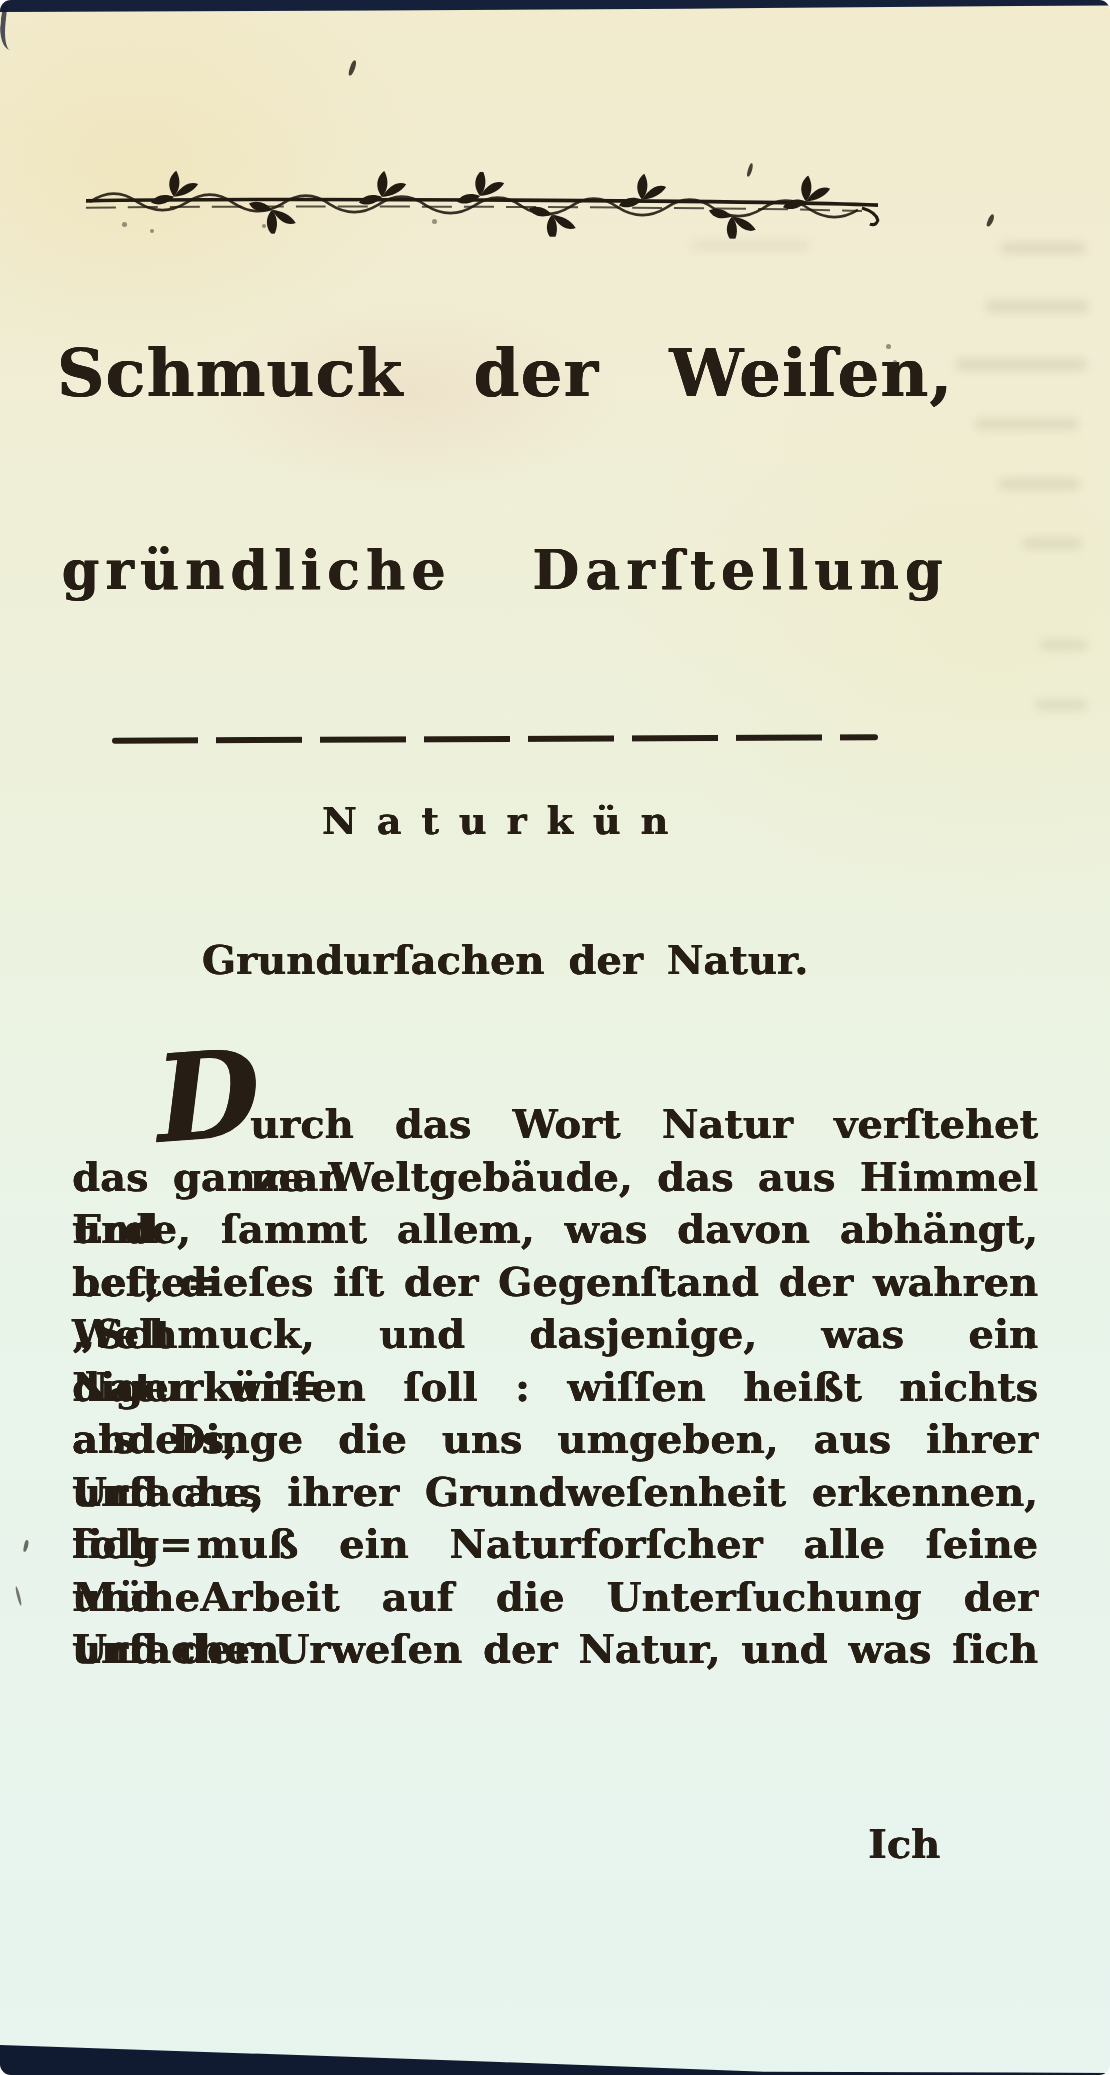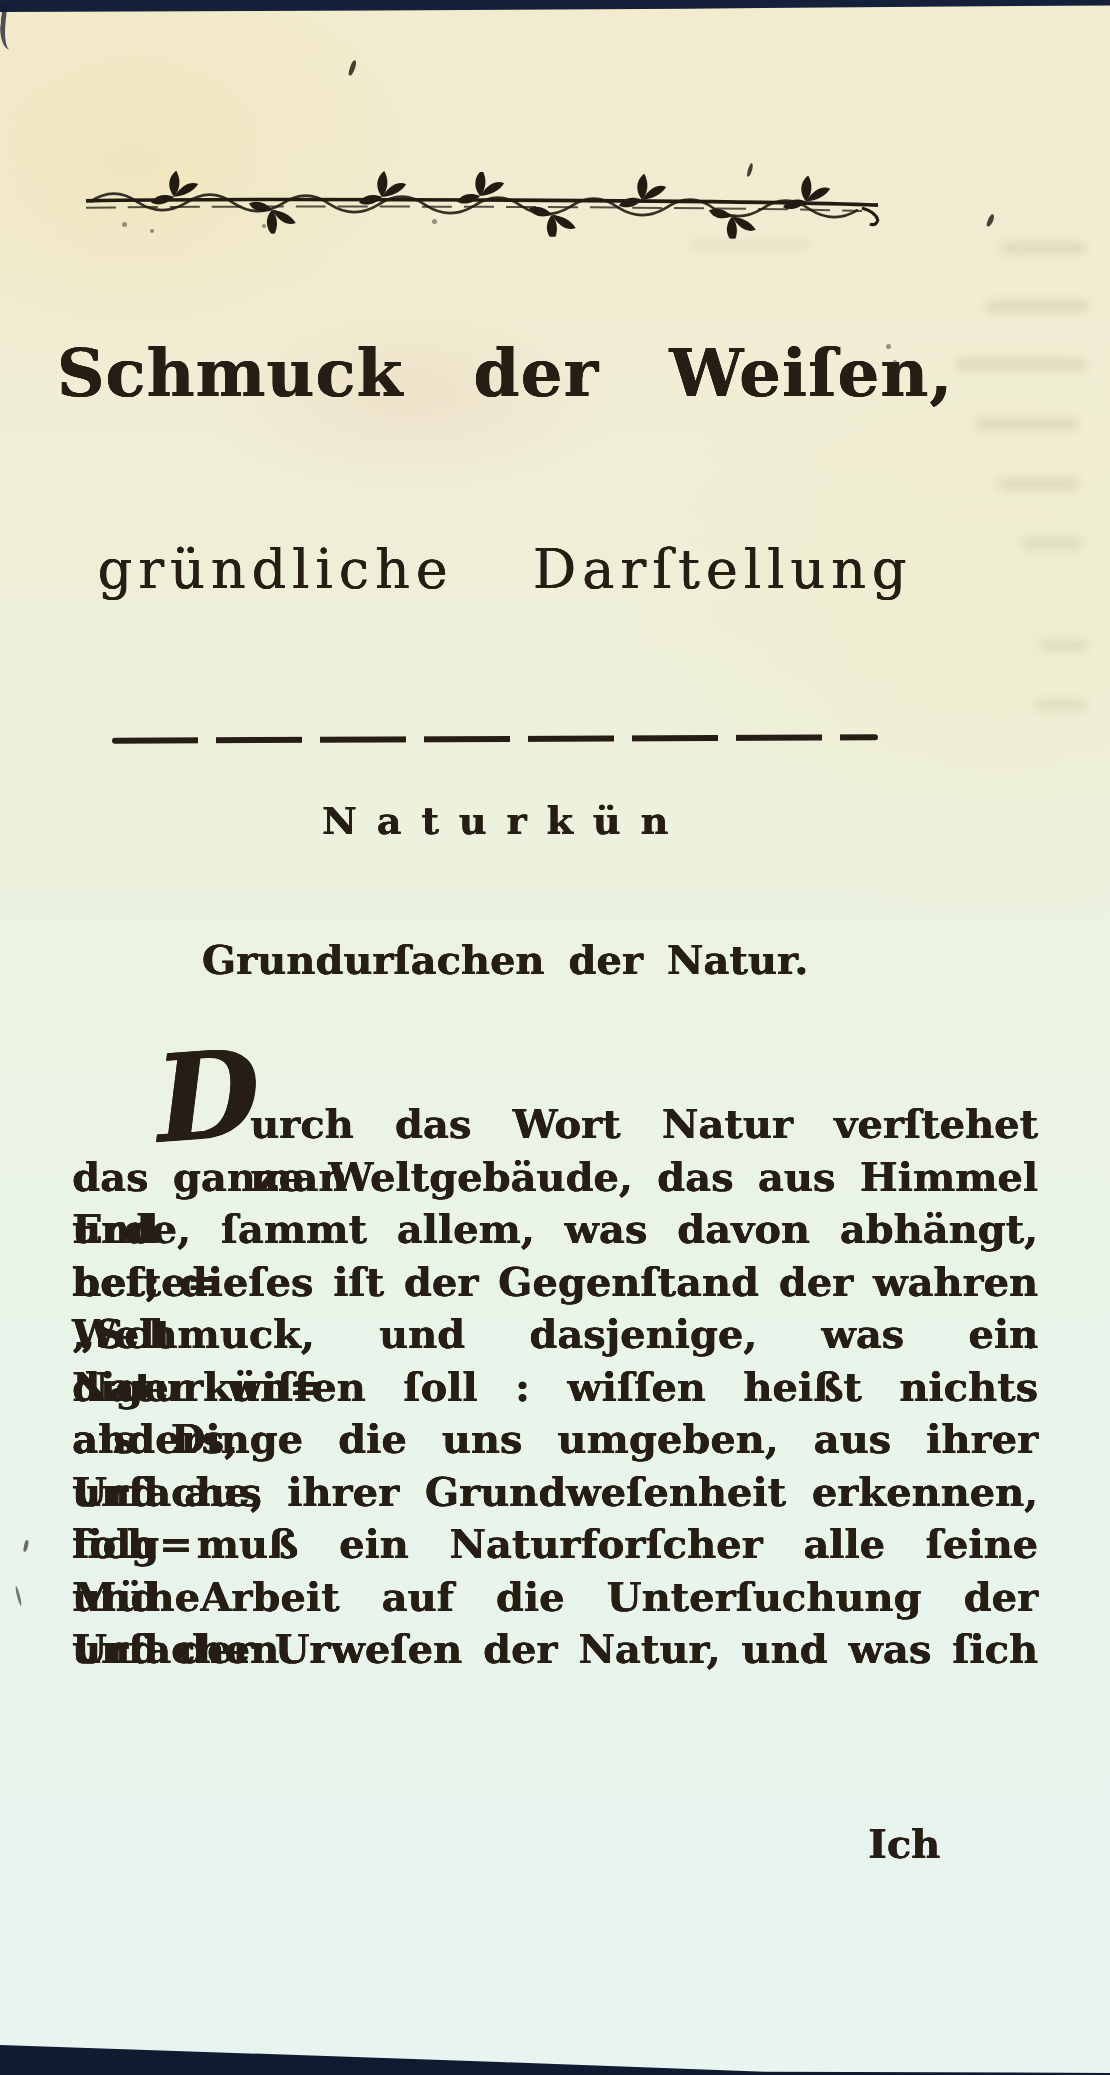--- a/index.html
+++ b/index.html
@@ -3,36 +3,36 @@
 <meta charset="utf-8">
 <style>
   html,body{margin:0;padding:0;}
   body{width:1110px;height:2075px;overflow:hidden;font-family:"DejaVu Serif",serif;}
   .page{position:relative;width:1110px;height:2075px;overflow:hidden;
     background:
       radial-gradient(ellipse 300px 140px at 37% 19%, rgba(224,160,140,0.15), rgba(224,160,140,0) 70%),
       radial-gradient(ellipse 420px 300px at 12% 8%, rgba(235,210,140,0.25), rgba(235,210,140,0) 70%),
       radial-gradient(ellipse 500px 400px at 90% 30%, rgba(240,230,180,0.30), rgba(240,230,180,0) 75%),
       linear-gradient(180deg,#f2ebcd 0%, #f0eed6 22%, #ecf2de 42%, #e9f4e9 62%, #e7f4ef 100%);
-    color:#261e14;}
+    color:#261e14;border-radius:11px;}
   .ink{color:#261e14; text-shadow:0.45px 0 0 currentColor, 0 0.35px 0 currentColor;}
   
   .edge-top{position:absolute;left:0;top:0;width:1110px;height:12px;background:#15203a;
     clip-path:polygon(0 0,100% 0,100% 45%,62% 72%,34% 88%,0 100%);}
   .edge-bottom{position:absolute;left:0;top:2040px;width:1110px;height:35px;background:#101a30;
     clip-path:polygon(0 14%, 45% 63%, 69% 91%, 100% 94%, 100% 100%, 0 100%);}
   .corner-mark{position:absolute;left:0;top:6px;width:16px;height:44px;border-left:5px solid rgba(20,26,50,0.75);
     border-radius:0 0 0 60%;transform:rotate(6deg);}
   
   .ornament{position:absolute;left:82px;top:172px;width:800px;height:64px;transform:rotate(0.6deg);}
   
   .hwrap{position:absolute;left:30px;width:950px;text-align:center;white-space:nowrap;}
   .title1{top:334px;font-size:66px;font-weight:700;word-spacing:46px;letter-spacing:1px;}
   .oder{top:452px;font-size:32px;font-weight:700;letter-spacing:16px;}
-  .title2{top:538px;font-size:54px;font-weight:400;letter-spacing:6px;word-spacing:56px;}
+  .title2{top:538px;font-size:54px;font-weight:700;letter-spacing:6px;word-spacing:56px;}
   .title3{top:632px;font-size:42px;font-weight:700;word-spacing:12px;}
   .rule-dashed{position:absolute;left:112px;top:736px;width:766px;height:6px;transform:rotate(-0.25deg);
     background:repeating-linear-gradient(90deg,#261e14 0 86px, rgba(38,30,20,0) 86px 104px);
     border-radius:3px;}
   .urwesen{top:798px;font-size:38px;font-weight:700;letter-spacing:20px;}
   .und{top:874px;font-size:30px;font-weight:700;letter-spacing:2px;}
   .grund{top:936px;font-size:40px;font-weight:700;word-spacing:10px;}
   
   .para{position:absolute;left:72px;top:1098px;width:966px;}
   .bodyline{font-size:40px;font-weight:700;height:52.5px;line-height:52.5px;

